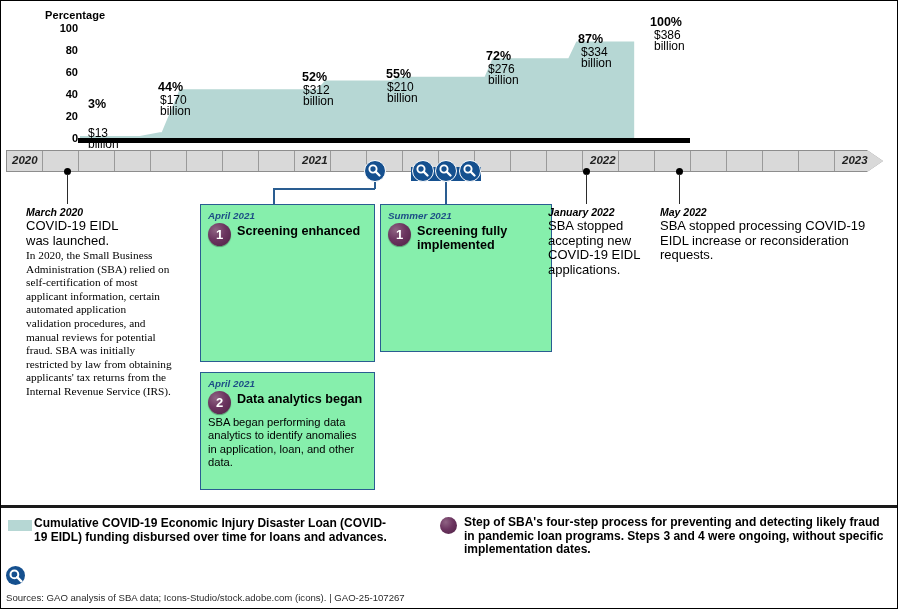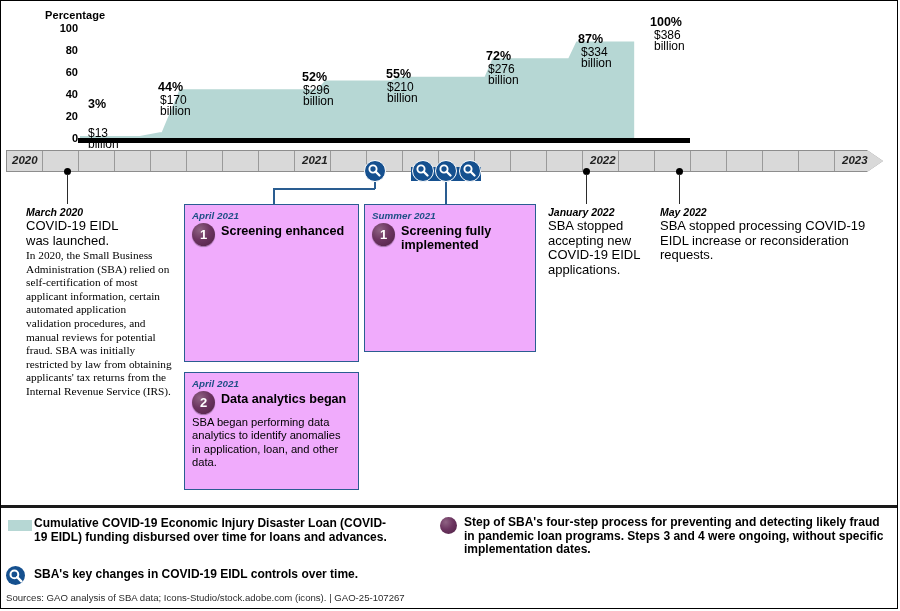--- a/index.html
+++ b/index.html
@@ -62,22 +62,22 @@
 
   .connector{position:absolute;background:#2a5d91;}
 
   
   .plain-note{position:absolute;}
   .note-date{font-size:10.5px;font-style:italic;font-weight:bold;margin-bottom:1px;}
   .note-title{font-size:13px;font-weight:normal;line-height:14.5px;}
   .note-body{font-size:11.3px;line-height:13.6px;margin-top:1px;font-family:Liberation Serif, serif;}
 
   .callout{
-    position:absolute;background:#f0abfc;border:1px solid #2a5d91;
-    box-sizing:border-box;padding:5px 7px 6px 7px;
+    position:absolute;background:#86efac;border:1px solid #2a5d91;
+    box-sizing:border-box;padding:5px 7px 6px 7px;margin-left:16px;
   }
   .co-date{font-size:9.8px;font-style:italic;font-weight:bold;color:#1d4f86;margin-bottom:2px;}
   .co-head{display:flex;align-items:flex-start;gap:6px;margin-bottom:2px;}
   .step-circle{
     flex:0 0 auto;width:23px;height:23px;border-radius:50%;
     background:radial-gradient(circle at 34% 30%, #8f6383 0%, #6c3560 45%, #4e2044 100%);
     color:#fff;font-weight:bold;font-size:13px;
     display:flex;align-items:center;justify-content:center;
     box-shadow:0 1px 1px rgba(0,0,0,.35);
   }
@@ -123,21 +123,21 @@
 
   <div class="axis-line"></div>
 
   <div class="pct-label" style="left:88px;  top:97px;">3%</div>
   <div class="amt-label" style="left:88px;  top:128px;"><span>$13</span><br><span>billion</span></div>
 
   <div class="pct-label" style="left:158px; top:80px;">44%</div>
   <div class="amt-label" style="left:160px; top:95px;"><span>$170</span><br><span>billion</span></div>
 
   <div class="pct-label" style="left:302px; top:70px;">52%</div>
-  <div class="amt-label" style="left:303px; top:85px;"><span>$296</span><br><span>billion</span></div>
+  <div class="amt-label" style="left:303px; top:85px;"><span>$312</span><br><span>billion</span></div>
 
   <div class="pct-label" style="left:386px; top:67px;">55%</div>
   <div class="amt-label" style="left:387px; top:82px;"><span>$210</span><br><span>billion</span></div>
 
   <div class="pct-label" style="left:486px; top:49px;">72%</div>
   <div class="amt-label" style="left:488px; top:64px;"><span>$276</span><br><span>billion</span></div>
 
   <div class="pct-label" style="left:578px; top:32px;">87%</div>
   <div class="amt-label" style="left:581px; top:47px;"><span>$334</span><br><span>billion</span></div>
 
@@ -268,19 +268,18 @@
 
   <div class="swatch" style="left:8px;top:8px;"></div>
   <div class="leg-text" style="left:34px;top:5px;width:360px;">Cumulative COVID-19 Economic Injury Disaster Loan (COVID-19 EIDL) funding disbursed over time for loans and advances.</div>
 
   <div class="leg-mag" style="left:6px;top:54px;">
     <svg width="14" height="14" viewBox="0 0 13 13">
         <circle cx="5" cy="5" r="3.6" fill="none" stroke="#fff" stroke-width="1.9"></circle>
         <line x1="7.6" y1="7.6" x2="11.5" y2="11.5" stroke="#fff" stroke-width="2.2" stroke-linecap="round"></line>
       </svg>
   </div>
-  <div class="leg-text" style="left:34px;top:56px;width:420px;">SBA's key changes in COVID-19 EIDL controls over time.</div>
 
   <div class="leg-circle" style="left:440px;top:5px;"></div>
   <div class="leg-text" style="left:464px;top:4px;width:420px;">Step of SBA's four-step process for preventing and detecting likely fraud in pandemic loan programs. Steps 3 and 4 were ongoing, without specific implementation dates.</div>
 </div>
 
 <div class="sources">Sources: GAO analysis of SBA data; Icons-Studio/stock.adobe.com (icons).  |  GAO-25-107267</div>
 
 </body></html>

